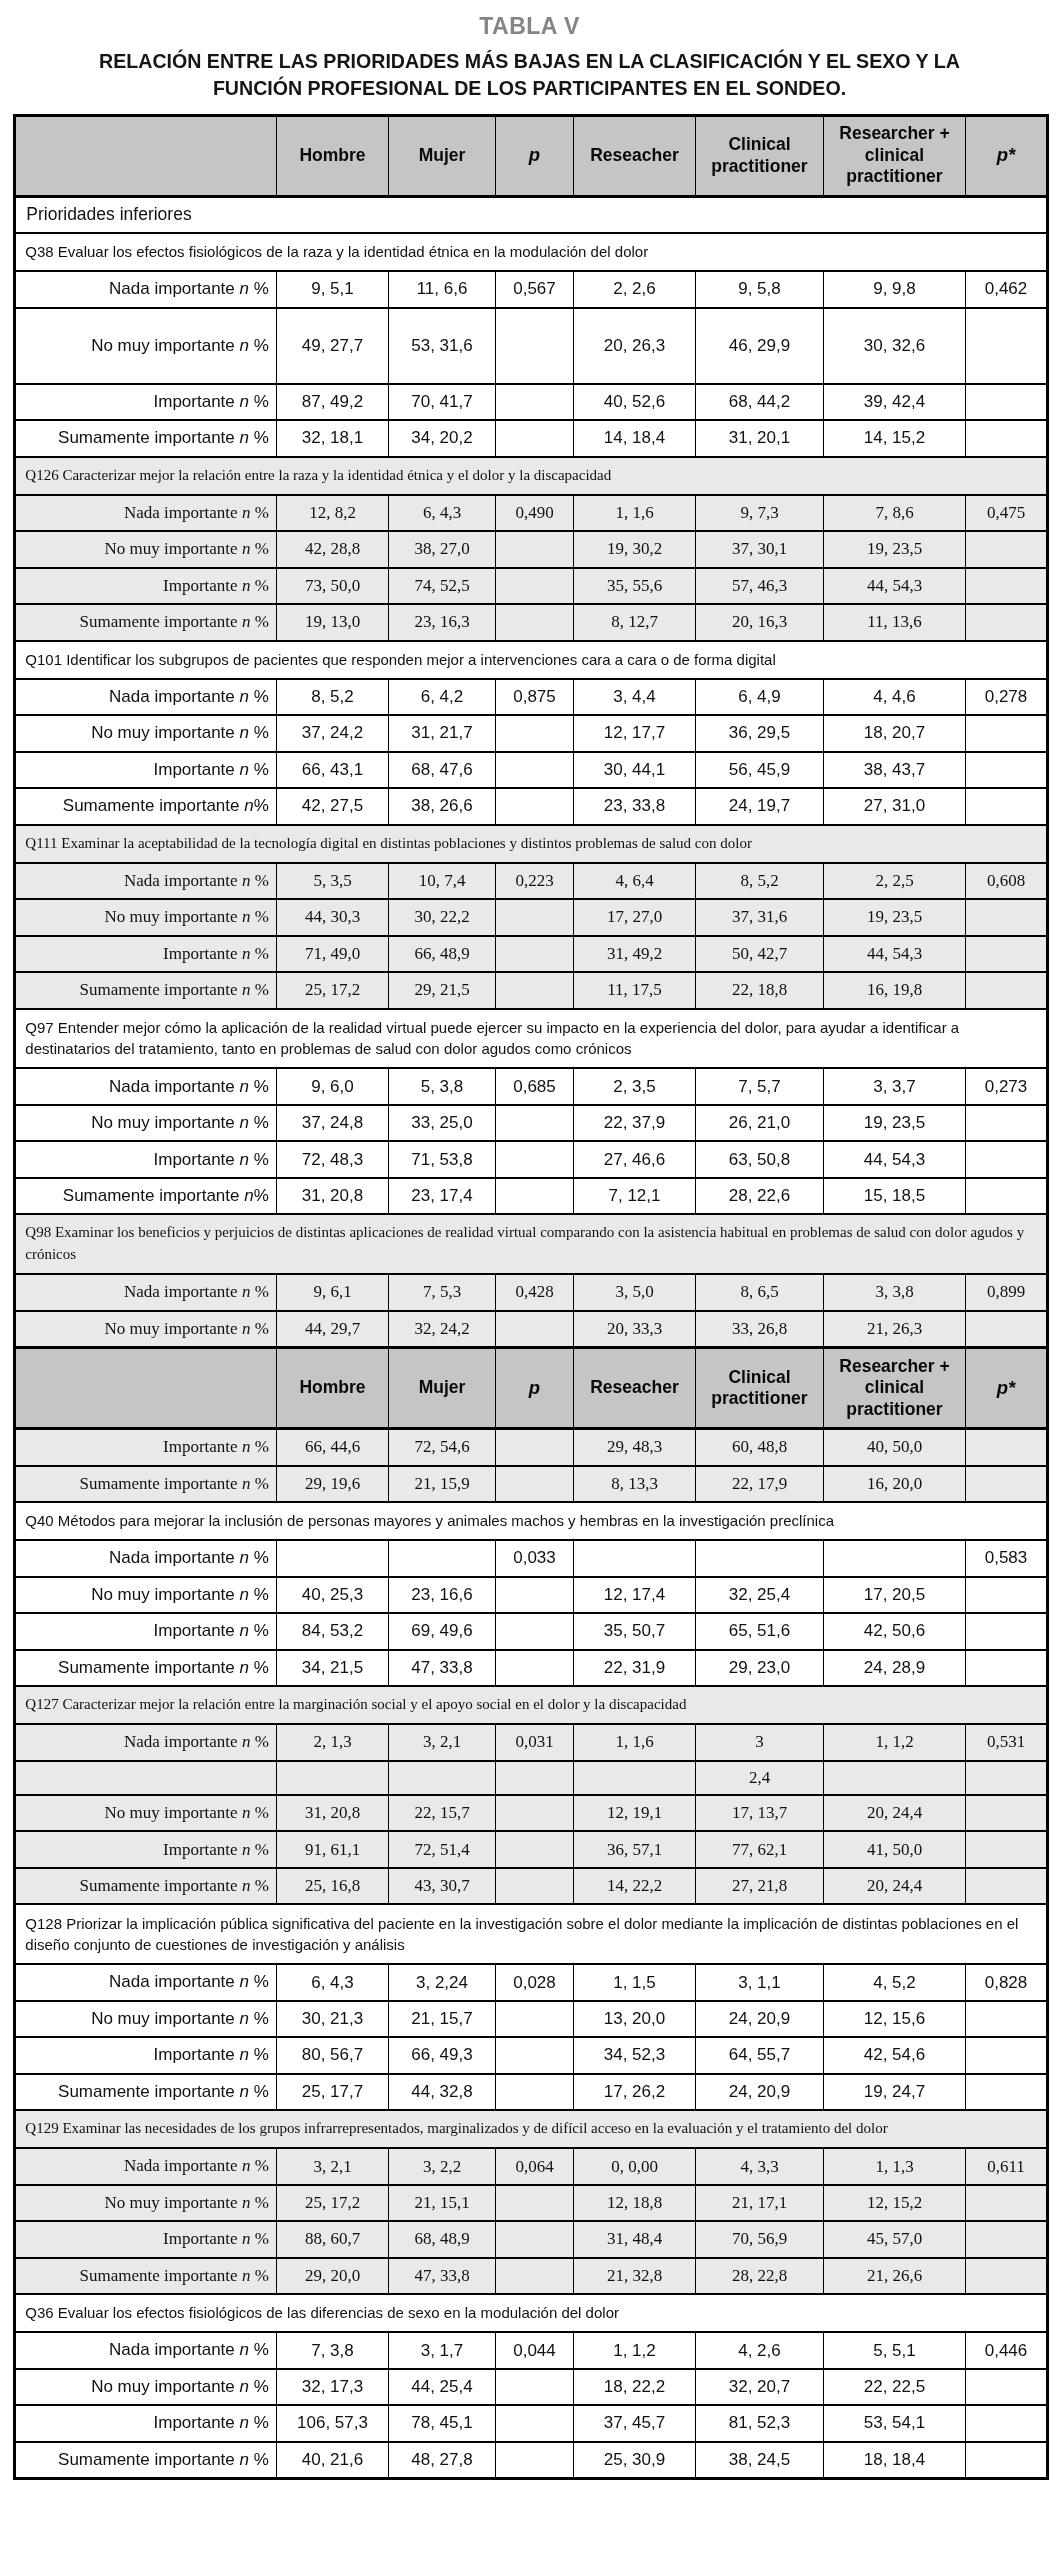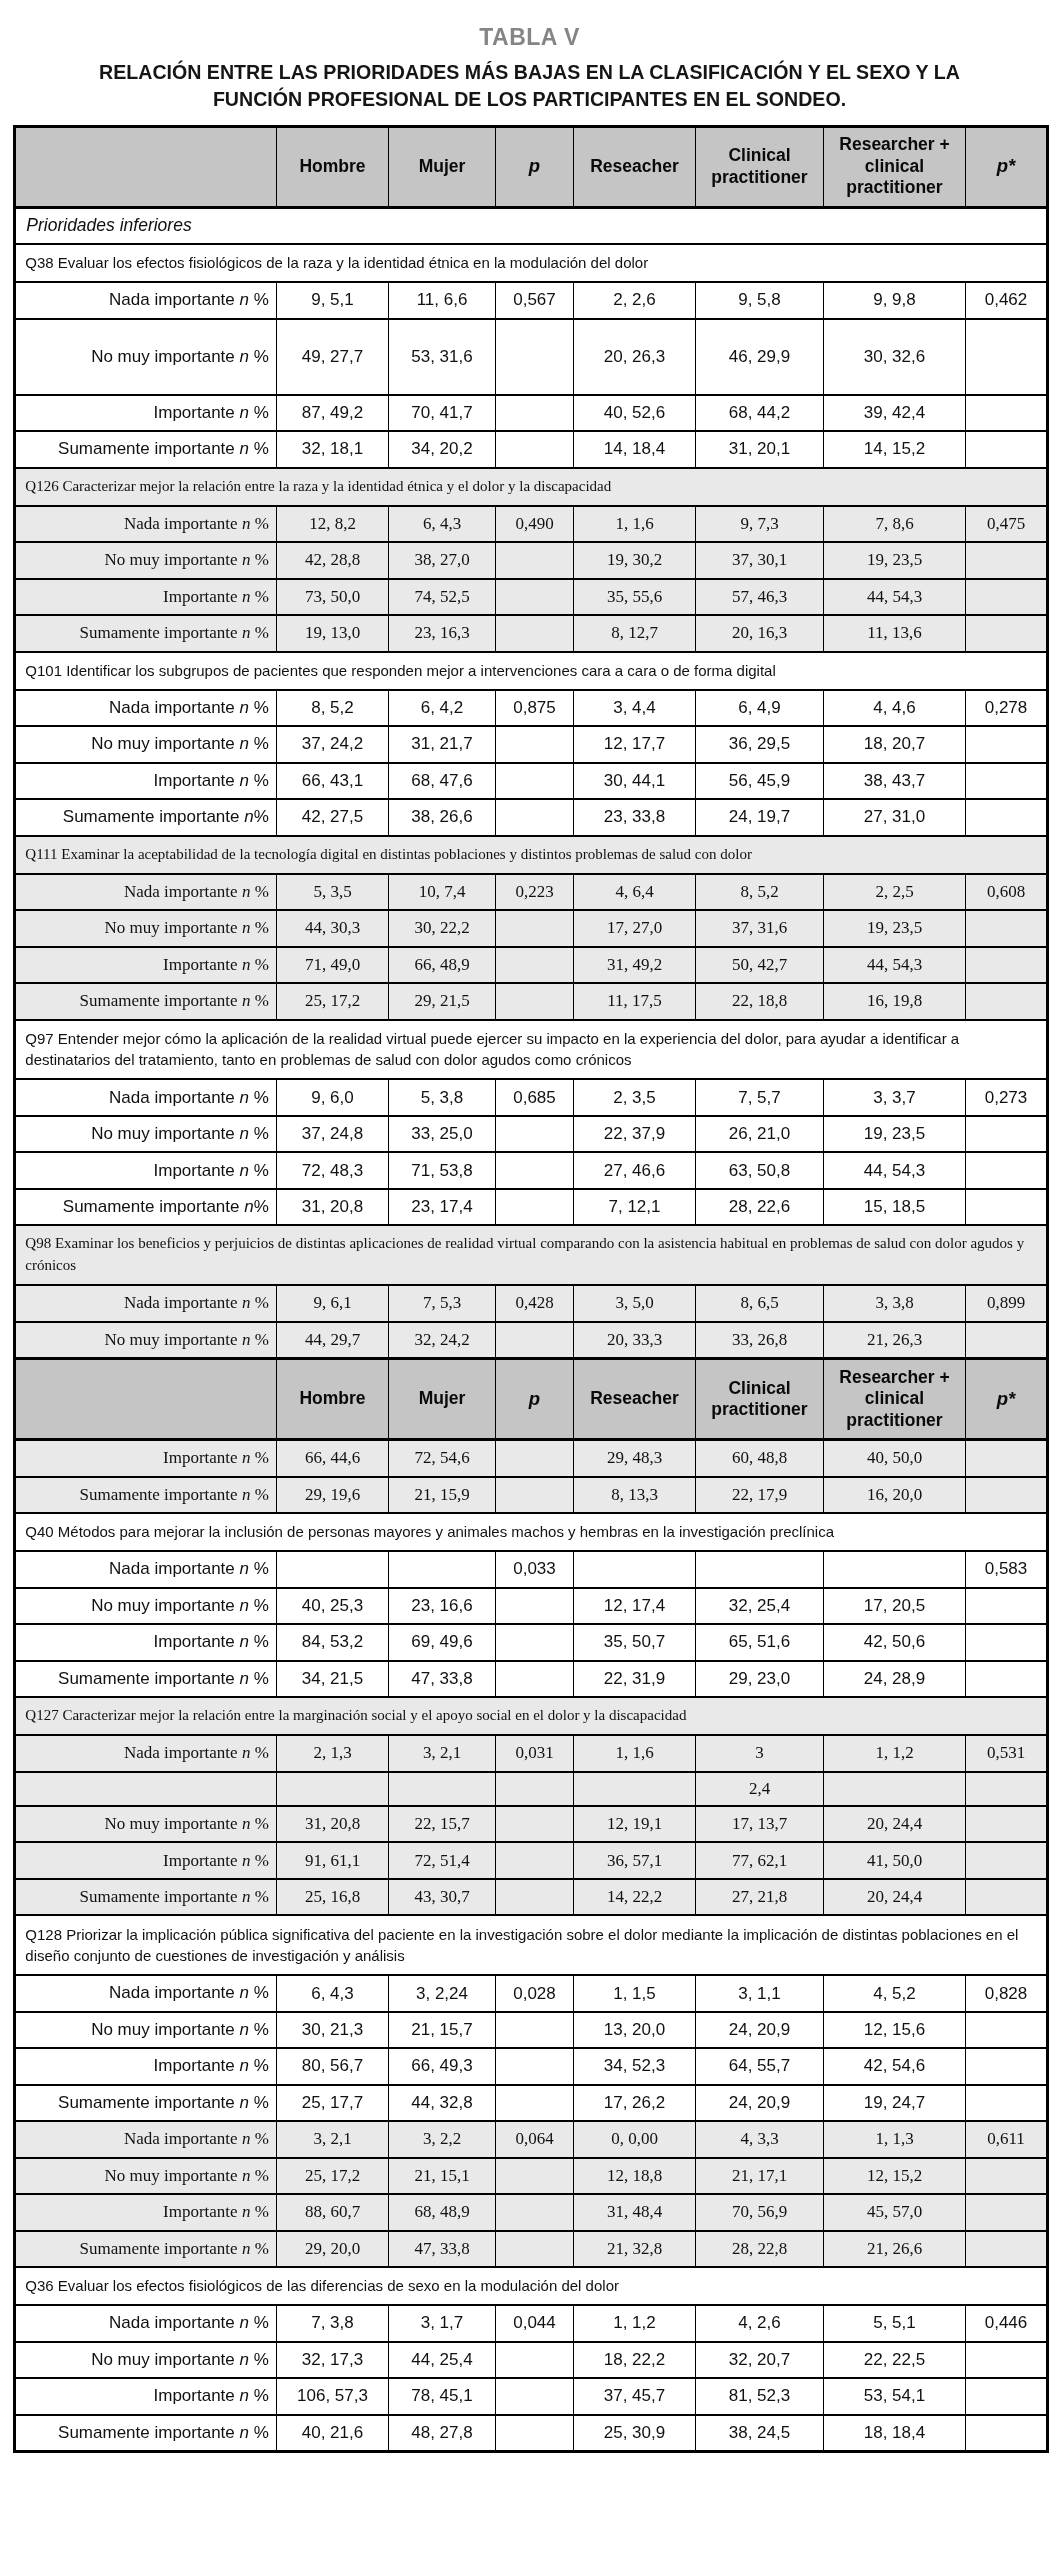--- a/index.html
+++ b/index.html
@@ -11,21 +11,21 @@
   }
   *{box-sizing:border-box;margin:0;padding:0;}
   html,body{background:#ffffff;}
   body{
     width:1059px;
     min-height:3212px;
     font-family:"Liberation Sans", sans-serif;
     color:#111;
     -webkit-font-smoothing:antialiased;
   }
-  .page{width:1059px;padding:13.4px 0 15.5px 0;margin-top:11px;}
+  .page{width:1059px;padding:13.4px 0 15.5px 0;}
   .title-block{text-align:center;margin:0 auto 9.3px auto;max-width:989px;}
   .table-title{
     font-size:23px;
     font-weight:700;
     color:var(--title-gray);
     letter-spacing:0.5px;
     margin-bottom:7.2px;
   }
   .table-subtitle{
     font-size:19.6px;
@@ -68,21 +68,20 @@
     font-weight:600;
     text-align:center;
     font-size:17.5px;
     line-height:1.22;
     padding:4.1px 3.1px;
     color:#0a0a0a;
   }
   tr.hdr th.pcol{font-style:italic;font-weight:600;font-size:18.5px;}
   tr.intro td{
     height:37px;
-    font-style:italic;
     padding:5.2px 5.2px 5.2px 10.3px;
     font-size:17.5px;
   }
   tr.q td{
     padding:7.2px 8.2px 7.2px 9.3px;
     font-size:15px;
     line-height:1.45;
     min-height:33px;
   }
   tr.row td{min-height:32px;padding:6.2px 4.1px;}
@@ -531,20 +530,23 @@
         <tr class="row">
           <td class="lbl">Sumamente importante <i>n</i> %</td>
           <td class="num">25, 17,7</td>
           <td class="num">44, 32,8</td>
           <td class="num"></td>
           <td class="num">17, 26,2</td>
           <td class="num">24, 20,9</td>
           <td class="num">19, 24,7</td>
           <td class="num"></td>
         </tr>
+        <tr class="q alt">
+          <td colspan="8">Q129 Examinar las necesidades de los grupos infrarrepresentados, marginalizados y de difícil acceso en la evaluación y el tratamiento del dolor</td>
+        </tr>
         <tr class="row alt">
           <td class="lbl">Nada importante <i>n</i> %</td>
           <td class="num">3, 2,1</td>
           <td class="num">3, 2,2</td>
           <td class="num">0,064</td>
           <td class="num">0, 0,00</td>
           <td class="num">4, 3,3</td>
           <td class="num">1, 1,3</td>
           <td class="num">0,611</td>
         </tr>

